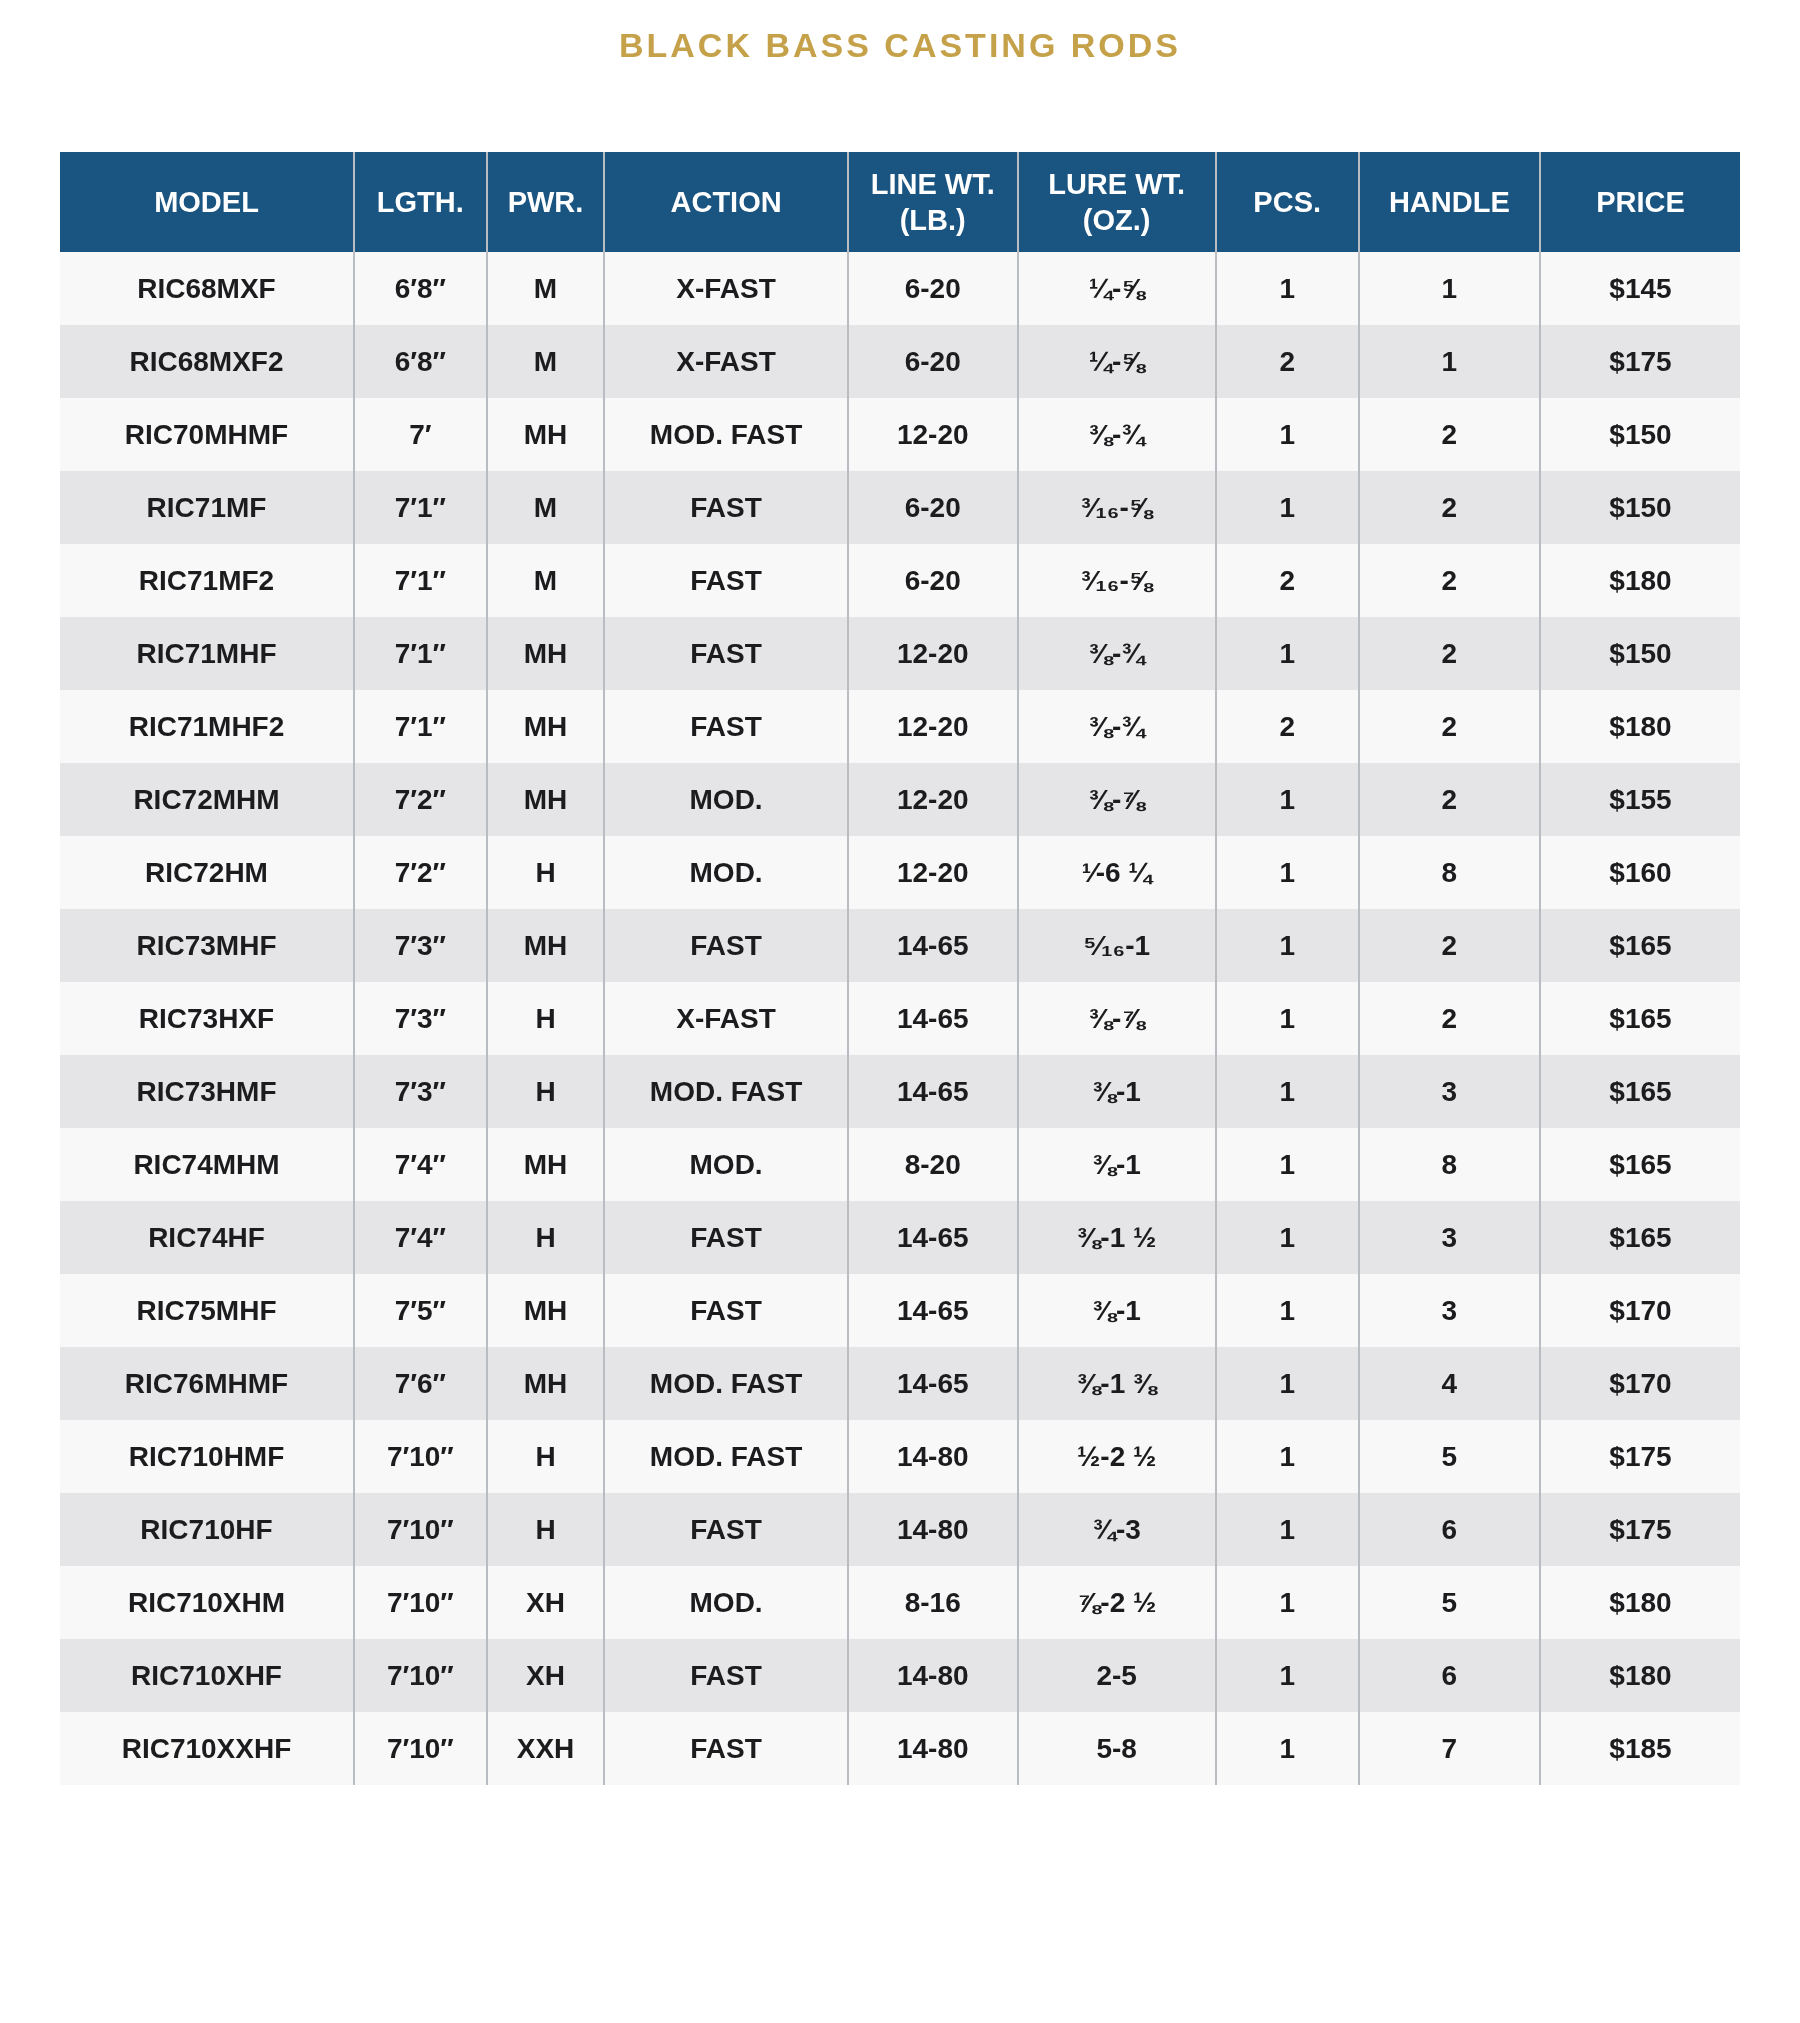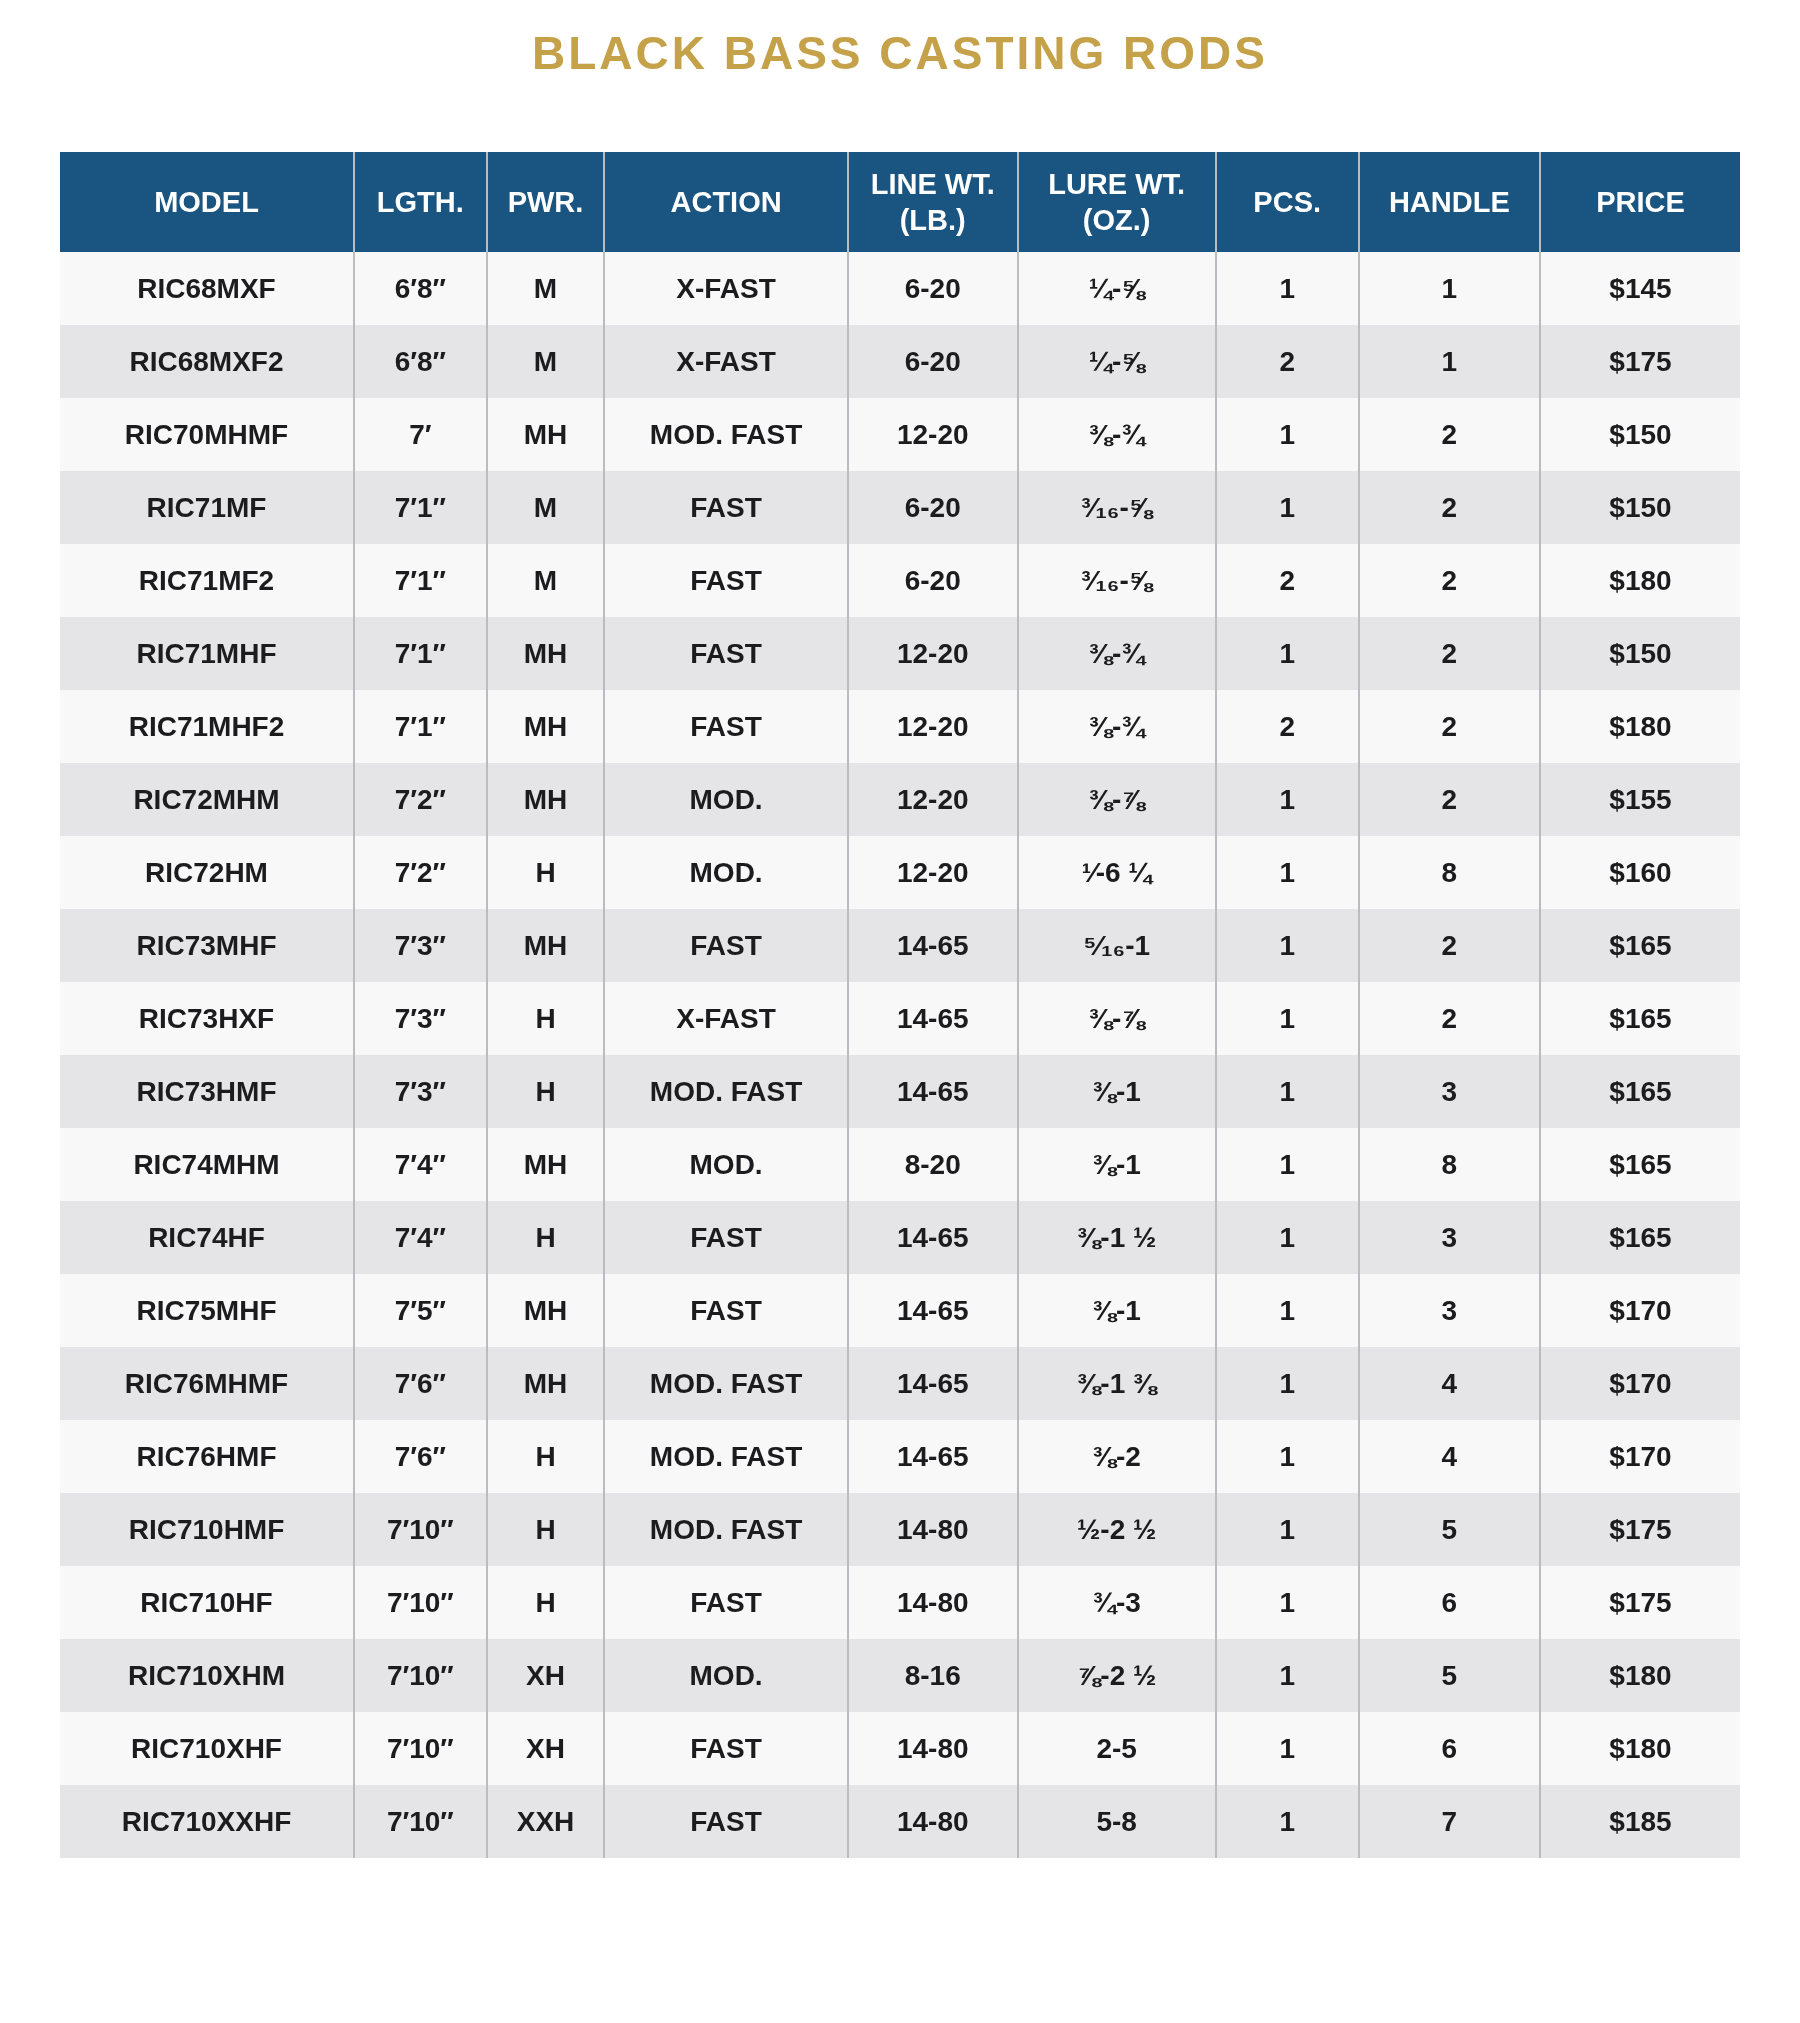--- a/index.html
+++ b/index.html
@@ -21,21 +21,21 @@
     position:relative;
     width:1800px;
     height:2023px;
     background:var(--page-bg);
     overflow:hidden;
   }
   .page-title{
     margin:0;
     padding-top:26px;
     text-align:center;
-    font-size:46px;
+    font-size:34px;
     font-weight:bold;
     letter-spacing:3px;
     color:var(--title-gold);
   }
   table.spec-table{
     position:absolute;
     left:60px;
     top:152px;
     width:1680px;
     border-collapse:collapse;
@@ -271,31 +271,20 @@
           <td>7′6″</td>
           <td>MH</td>
           <td>MOD. FAST</td>
           <td>14-65</td>
           <td>⅜-1 ⅜</td>
           <td>1</td>
           <td>4</td>
           <td>$170</td>
         </tr>
         <tr>
-          <td>RIC76HMF</td>
-          <td>7′6″</td>
-          <td>H</td>
-          <td>MOD. FAST</td>
-          <td>14-65</td>
-          <td>⅜-2</td>
-          <td>1</td>
-          <td>4</td>
-          <td>$170</td>
-        </tr>
-        <tr>
           <td>RIC710HMF</td>
           <td>7′10″</td>
           <td>H</td>
           <td>MOD. FAST</td>
           <td>14-80</td>
           <td>½-2 ½</td>
           <td>1</td>
           <td>5</td>
           <td>$175</td>
         </tr>

